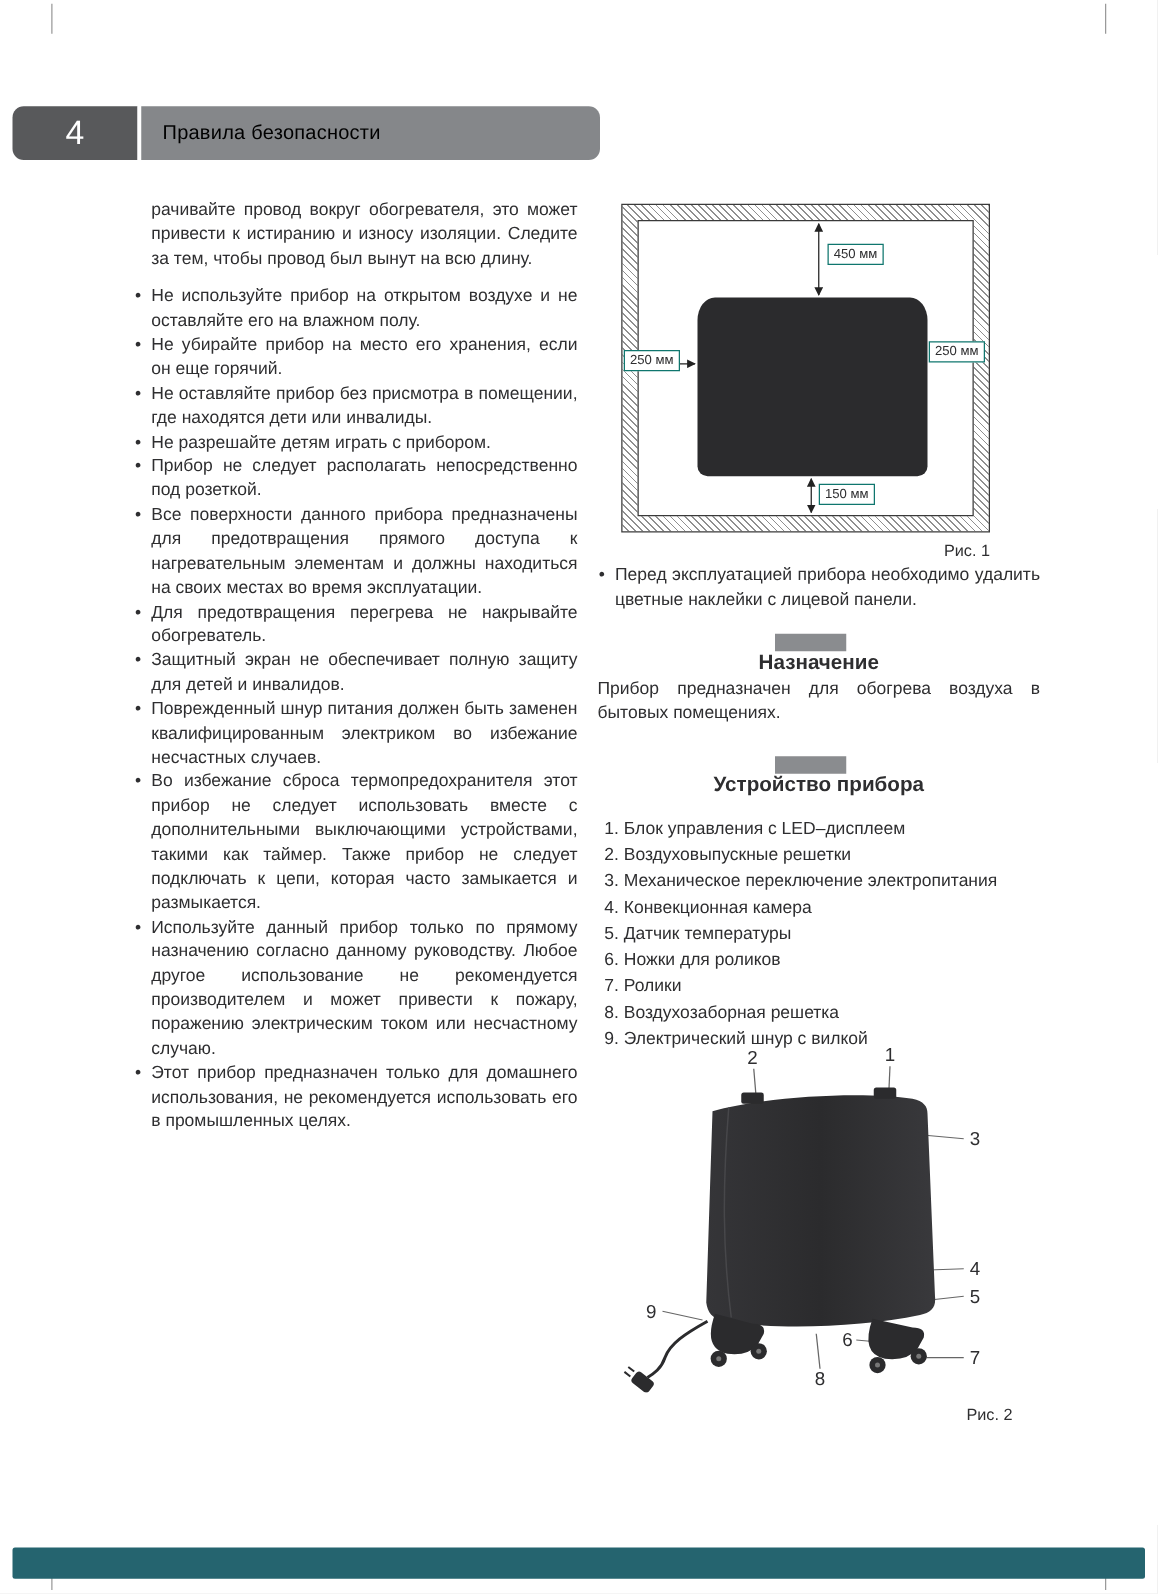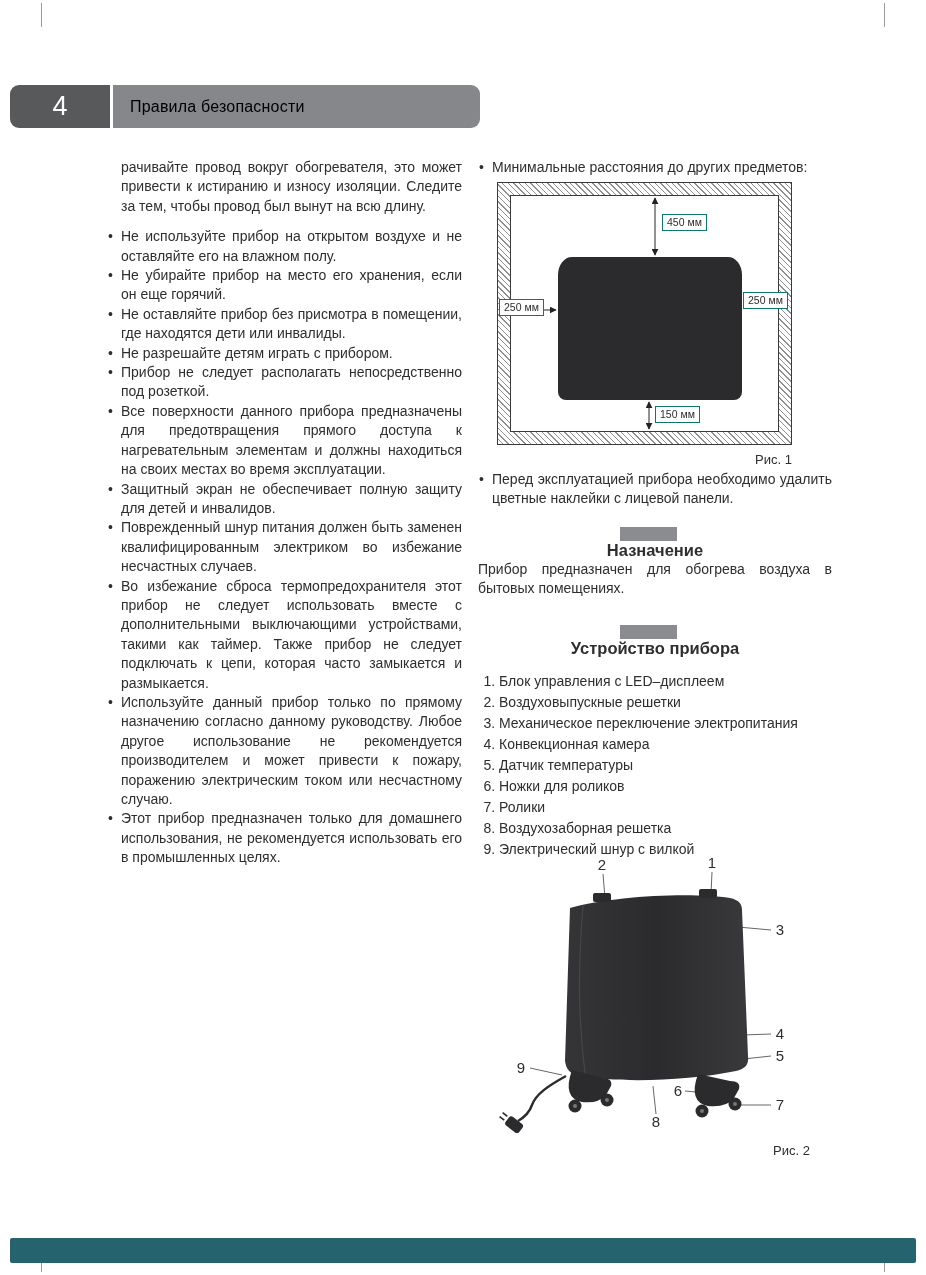--- a/index.html
+++ b/index.html
@@ -92,33 +92,31 @@
 
   <div class="col-left">
     <p class="intro">рачивайте провод вокруг обогревателя, это может привести к истиранию и износу изоляции. Следите за тем, чтобы провод был вынут на всю длину.</p>
     <ul class="bullets">
       <li>Не используйте прибор на открытом воздухе и не оставляйте его на влажном полу.</li>
       <li>Не убирайте прибор на место его хранения, если он еще горячий.</li>
       <li>Не оставляйте прибор без присмотра в помещении, где находятся дети или инвалиды.</li>
       <li>Не разрешайте детям играть с прибором.</li>
       <li>Прибор не следует располагать непосредственно под розеткой.</li>
       <li>Все поверхности данного прибора предназначены для предотвращения прямого доступа к нагревательным элементам и должны находиться на своих местах во время эксплуатации.</li>
+      <li>Для предотвращения перегрева не накрывайте обогреватель.</li>
       <li>Защитный экран не обеспечивает полную защиту для детей и инвалидов.</li>
       <li>Поврежденный шнур питания должен быть заменен квалифицированным электриком во избежание несчастных случаев.</li>
       <li>Во избежание сброса термопредохранителя этот прибор не следует использовать вместе с дополнительными выключающими устройствами, такими как таймер. Также прибор не следует подключать к цепи, которая часто замыкается и размыкается.</li>
       <li>Используйте данный прибор только по прямому назначению согласно данному руководству. Любое другое использование не рекомендуется производителем и может привести к пожару, поражению электрическим током или несчастному случаю.</li>
       <li>Этот прибор предназначен только для домашнего использования, не рекомендуется использовать его в промышленных целях.</li>
     </ul>
   </div>
 
   <div class="col-right">
 
-    <ul class="bullets">
-      <li>Минимальные расстояния до других предметов:</li>
-    </ul>
 
     <div class="fig1">
       <div class="fig1-hatch"></div>
       <div class="fig1-inner"></div>
       <div class="fig1-heater"></div>
       <svg class="fig1-arrows" width="295" height="263" viewBox="0 0 295 263">
         <defs>
           <marker id="arr" viewBox="0 0 10 10" refX="9" refY="5" markerWidth="7" markerHeight="7" orient="auto-start-reverse">
             <path d="M0,0 L10,5 L0,10 z" fill="#222"></path>
           </marker>

